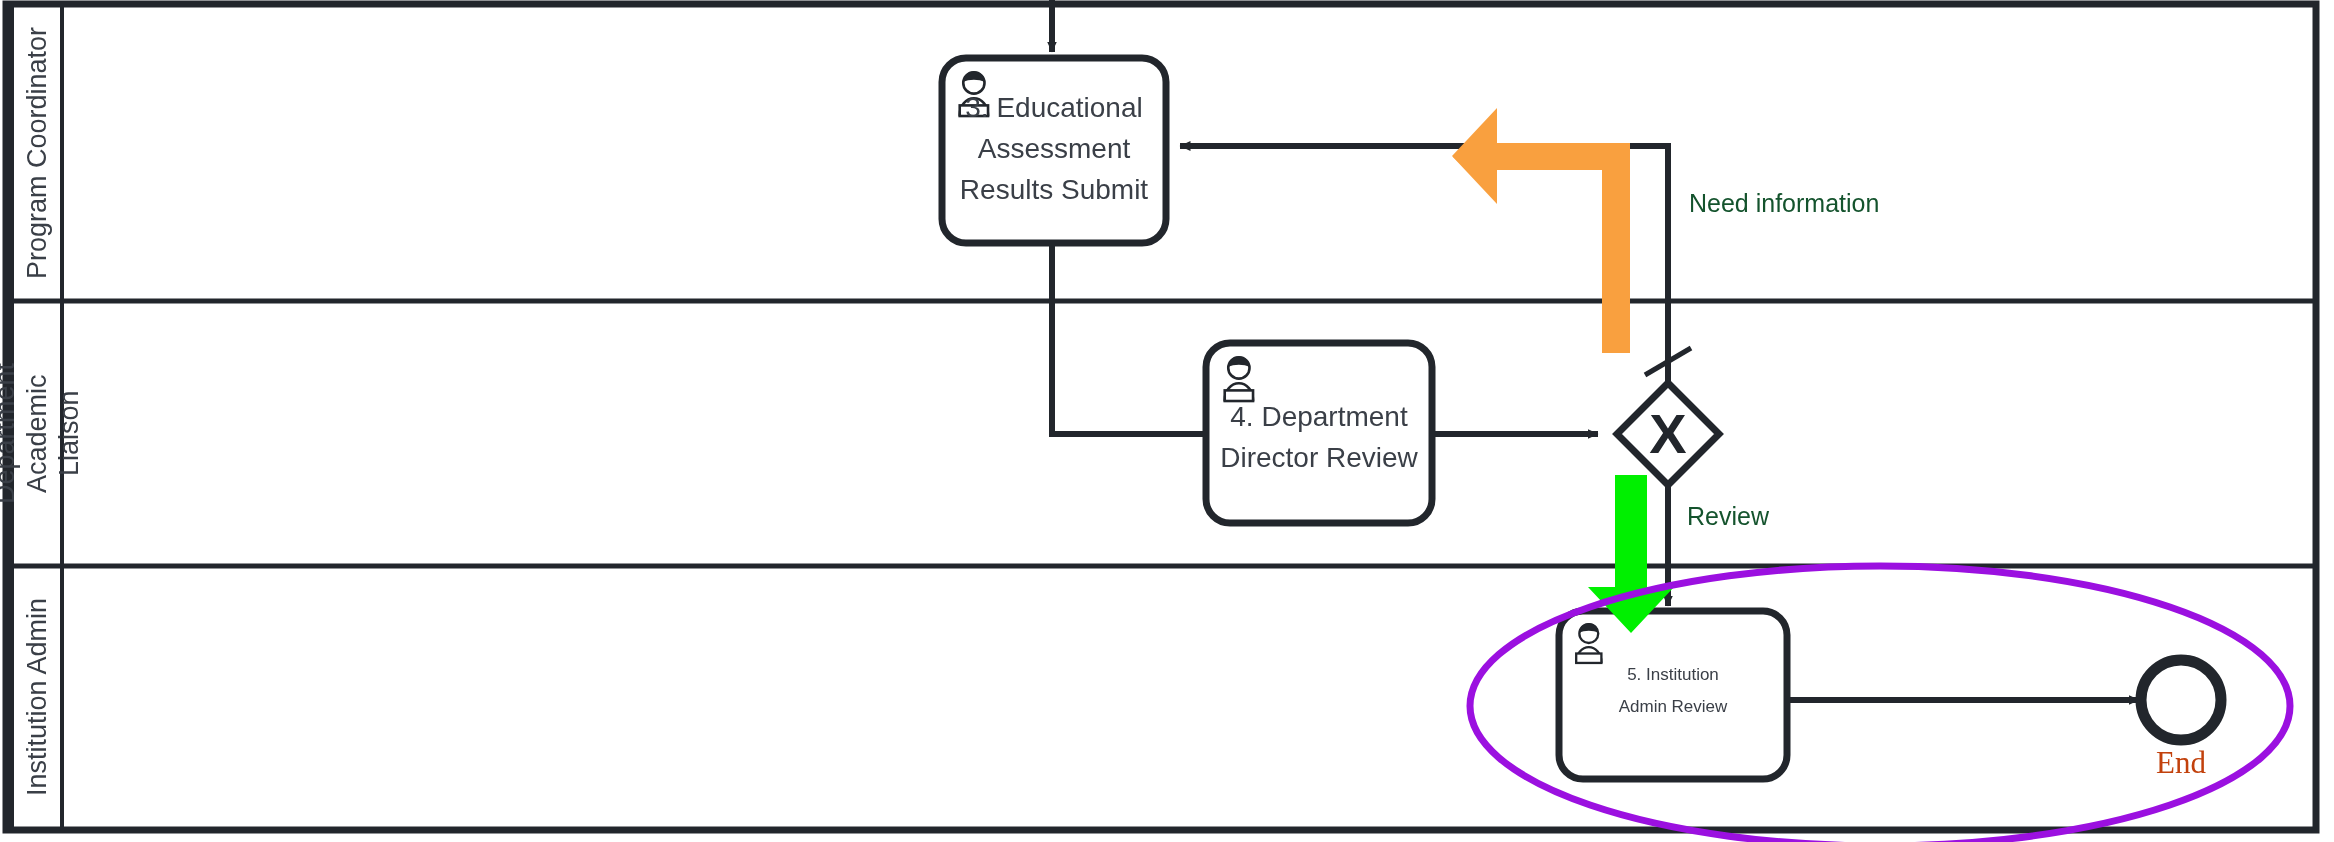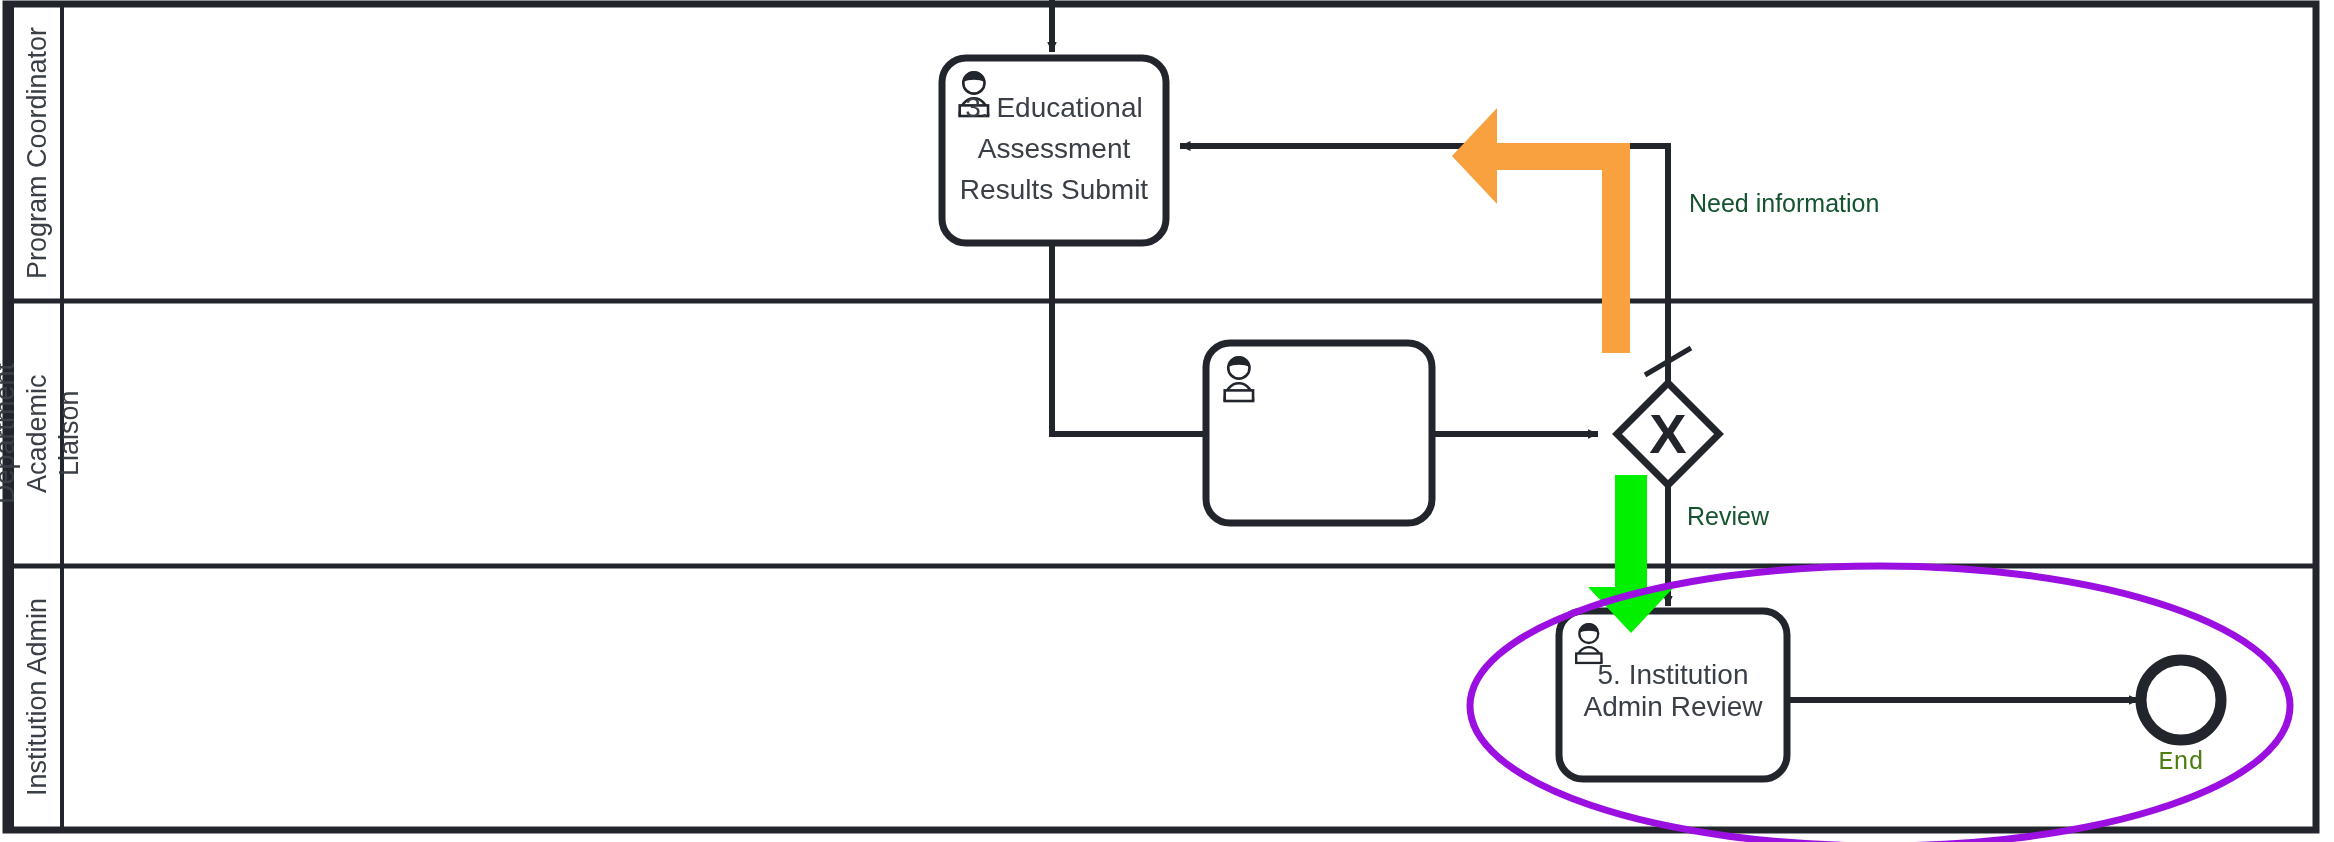--- a/index.html
+++ b/index.html
@@ -36,23 +36,23 @@
     position:absolute;
     color:#14532d;
     font-family:"Liberation Sans",sans-serif;
     font-size:25px;
     line-height:29px;
     text-align:left;
     white-space:nowrap;
   }
   .evt-label{
     position:absolute;
-    color:#4d7c0f;
-    font-family:Liberation Mono, monospace;
-    font-size:25px;
+    color:#c2410c;
+    font-family:Liberation Serif, serif;
+    font-size:31px;
     line-height:29px;
     text-align:center;
     white-space:nowrap;
   }
   .gw-x{
     position:absolute;
     color:#22262c;
     font-family:"Liberation Sans",sans-serif;
     font-weight:bold;
     font-size:56px;
@@ -174,24 +174,26 @@
 
   <div class="lane-label" style="left:10px; top:301px; width:54px; height:265px;">Department Academic
 Liaison</div>
 
   <div class="lane-label" style="left:12px; top:566px; width:50px; height:262px;">Institution Admin</div>
 
   <div class="node-label" style="left:942px; top:96px; width:224px; height:105px;">3. Educational
 Assessment
 Results Submit</div>
 
+  <div class="node-label" style="left:1206px; top:402px; width:226px; height:70px;">4. Department
+Director Review</div>
 
   <div class="gw-x" style="left:1628px; top:406px; width:80px; height:56px;">X</div>
 
-  <div class="node-label" style="left:1559px; top:656px; width:228px; height:70px; font-size:28px; line-height:32px;">5. Institution
+  <div class="node-label" style="left:1559px; top:656px; width:228px; height:70px; font-size:17px; line-height:32px;">5. Institution
 Admin Review</div>
 
   <div class="evt-label" style="left:2131px; top:748px; width:100px;">End</div>
 
   <div class="flow-label" style="left:1689px; top:189px;">Need information</div>
 
   <div class="flow-label" style="left:1687px; top:502px;">Review</div>
 
 </div>
 

